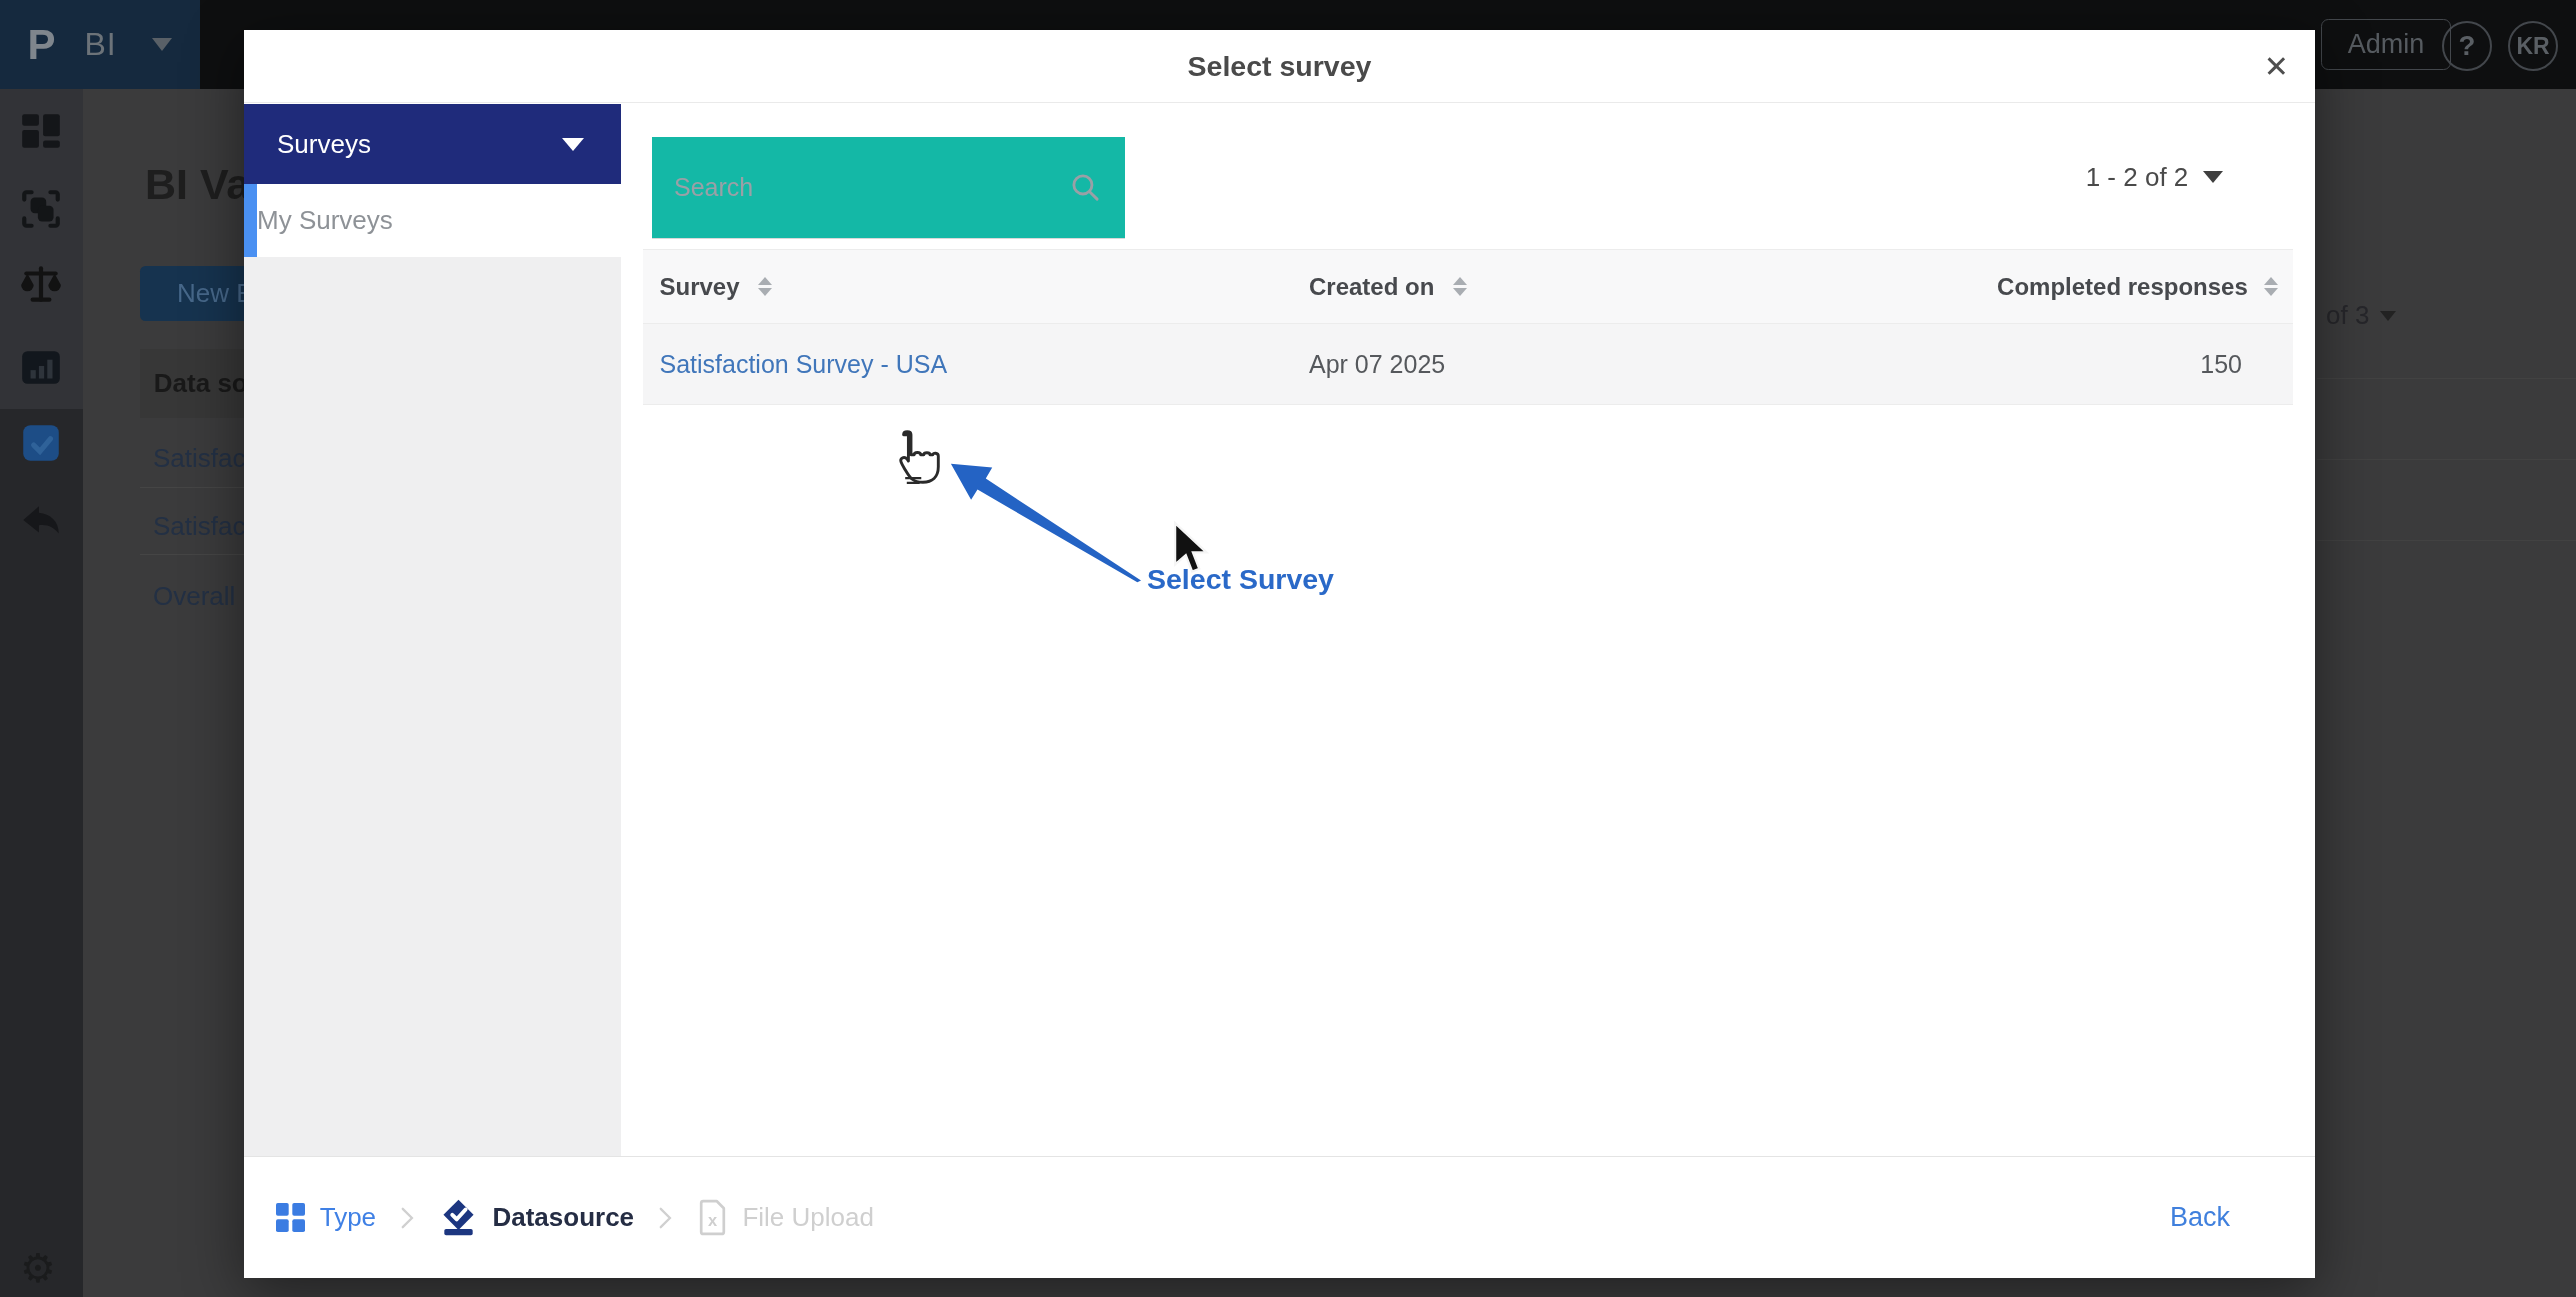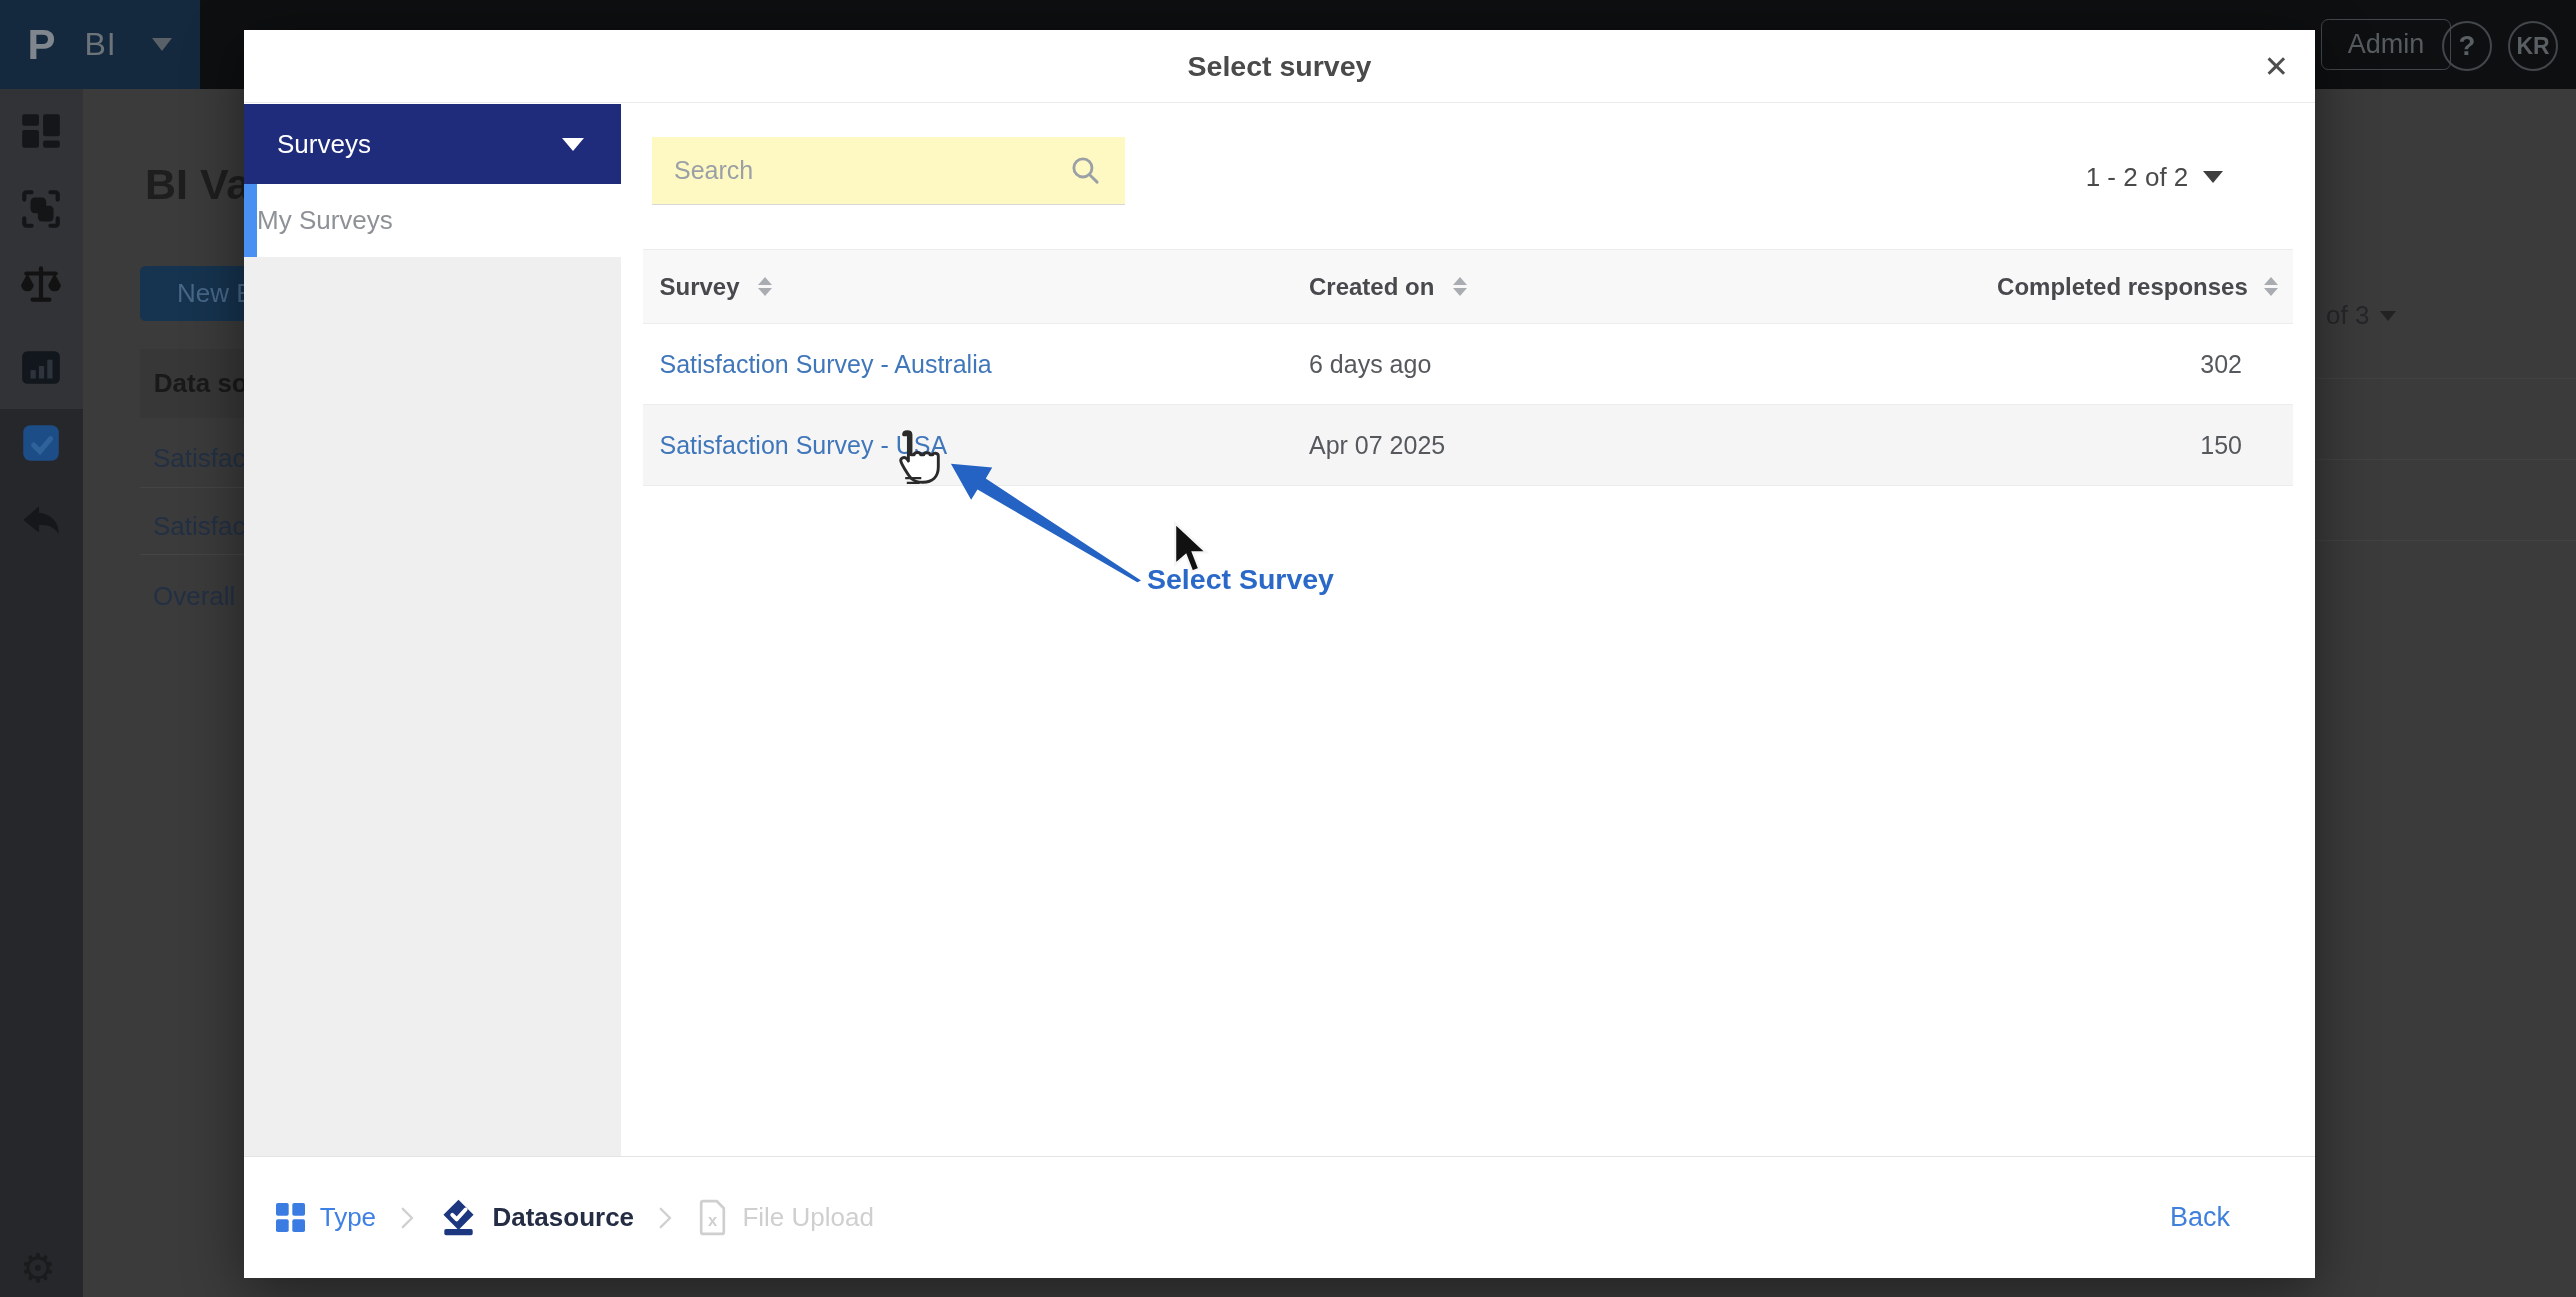--- a/index.html
+++ b/index.html
@@ -55,21 +55,21 @@
 
   .modal-body { position:absolute; left:0; top:74px; right:0; bottom:122px; display:flex; }
   .msidebar { width:377px; background:#efeff0; flex:none; }
   .side-head { height:80px; background:#1f2b7b; color:#fff; font-size:26px; display:flex;
                align-items:center; padding:0 37px 0 33px; }
   .side-head .caret { border-top-color:#fff; margin-left:auto; border-left-width:11px; border-right-width:11px; border-top-width:13px; }
   .side-item { height:73px; background:#fff; border-left:13px solid #4a90f2; color:#8e9297;
                font-size:26px; display:flex; align-items:center; }
 
   .mcontent { flex:1; position:relative; background:#fff; }
-  .search-box { position:absolute; left:31px; top:33px; width:473px; height:68px; background:#fef9c3;
+  .search-box { position:absolute; left:31px; top:33px; width:473px; height:102px; background:#14b8a6;
                 border-bottom:1.8px solid #d8d8d8; display:flex; align-items:center; }
   .search-box input { flex:1; border:none; outline:none; background:transparent; font-size:25px;
                       color:#3c4043; padding-left:22px; font-family:"Liberation Sans",sans-serif; }
   .search-box input::placeholder { color:#9aa0a6; }
   .search-ic { margin-right:24px; flex:none; }
 
   .pagination { position:absolute; right:92px; top:53px; height:40px; display:flex; align-items:center;
                 gap:14.7px; font-size:26px; color:#4a4a4a; }
   .pagination .caret { border-top-color:#3f3f3f; margin-left:0; border-left-width:10px; border-right-width:10px; border-top-width:12px; }
 
@@ -239,31 +239,20 @@
             </div>
             <div class="col3">
               <span>Completed responses</span>
               <span class="sort">
                   <i class="up"></i>
                   <i class="dn"></i>
                 </span>
             </div>
           </div>
 
-          <div class="trow">
-            <div class="col1">
-                <span class="link">Satisfaction Survey - Australia</span>
-              </div>
-            <div class="col2">
-                <span class="dim">6 days ago</span>
-              </div>
-            <div class="col3">
-                <span class="dim">302</span>
-              </div>
-          </div>
 
           <div class="trow alt">
             <div class="col1">
                 <span class="link">Satisfaction Survey - USA</span>
               </div>
             <div class="col2">
                 <span class="dim">Apr 07 2025</span>
               </div>
             <div class="col3">
                 <span class="dim">150</span>

